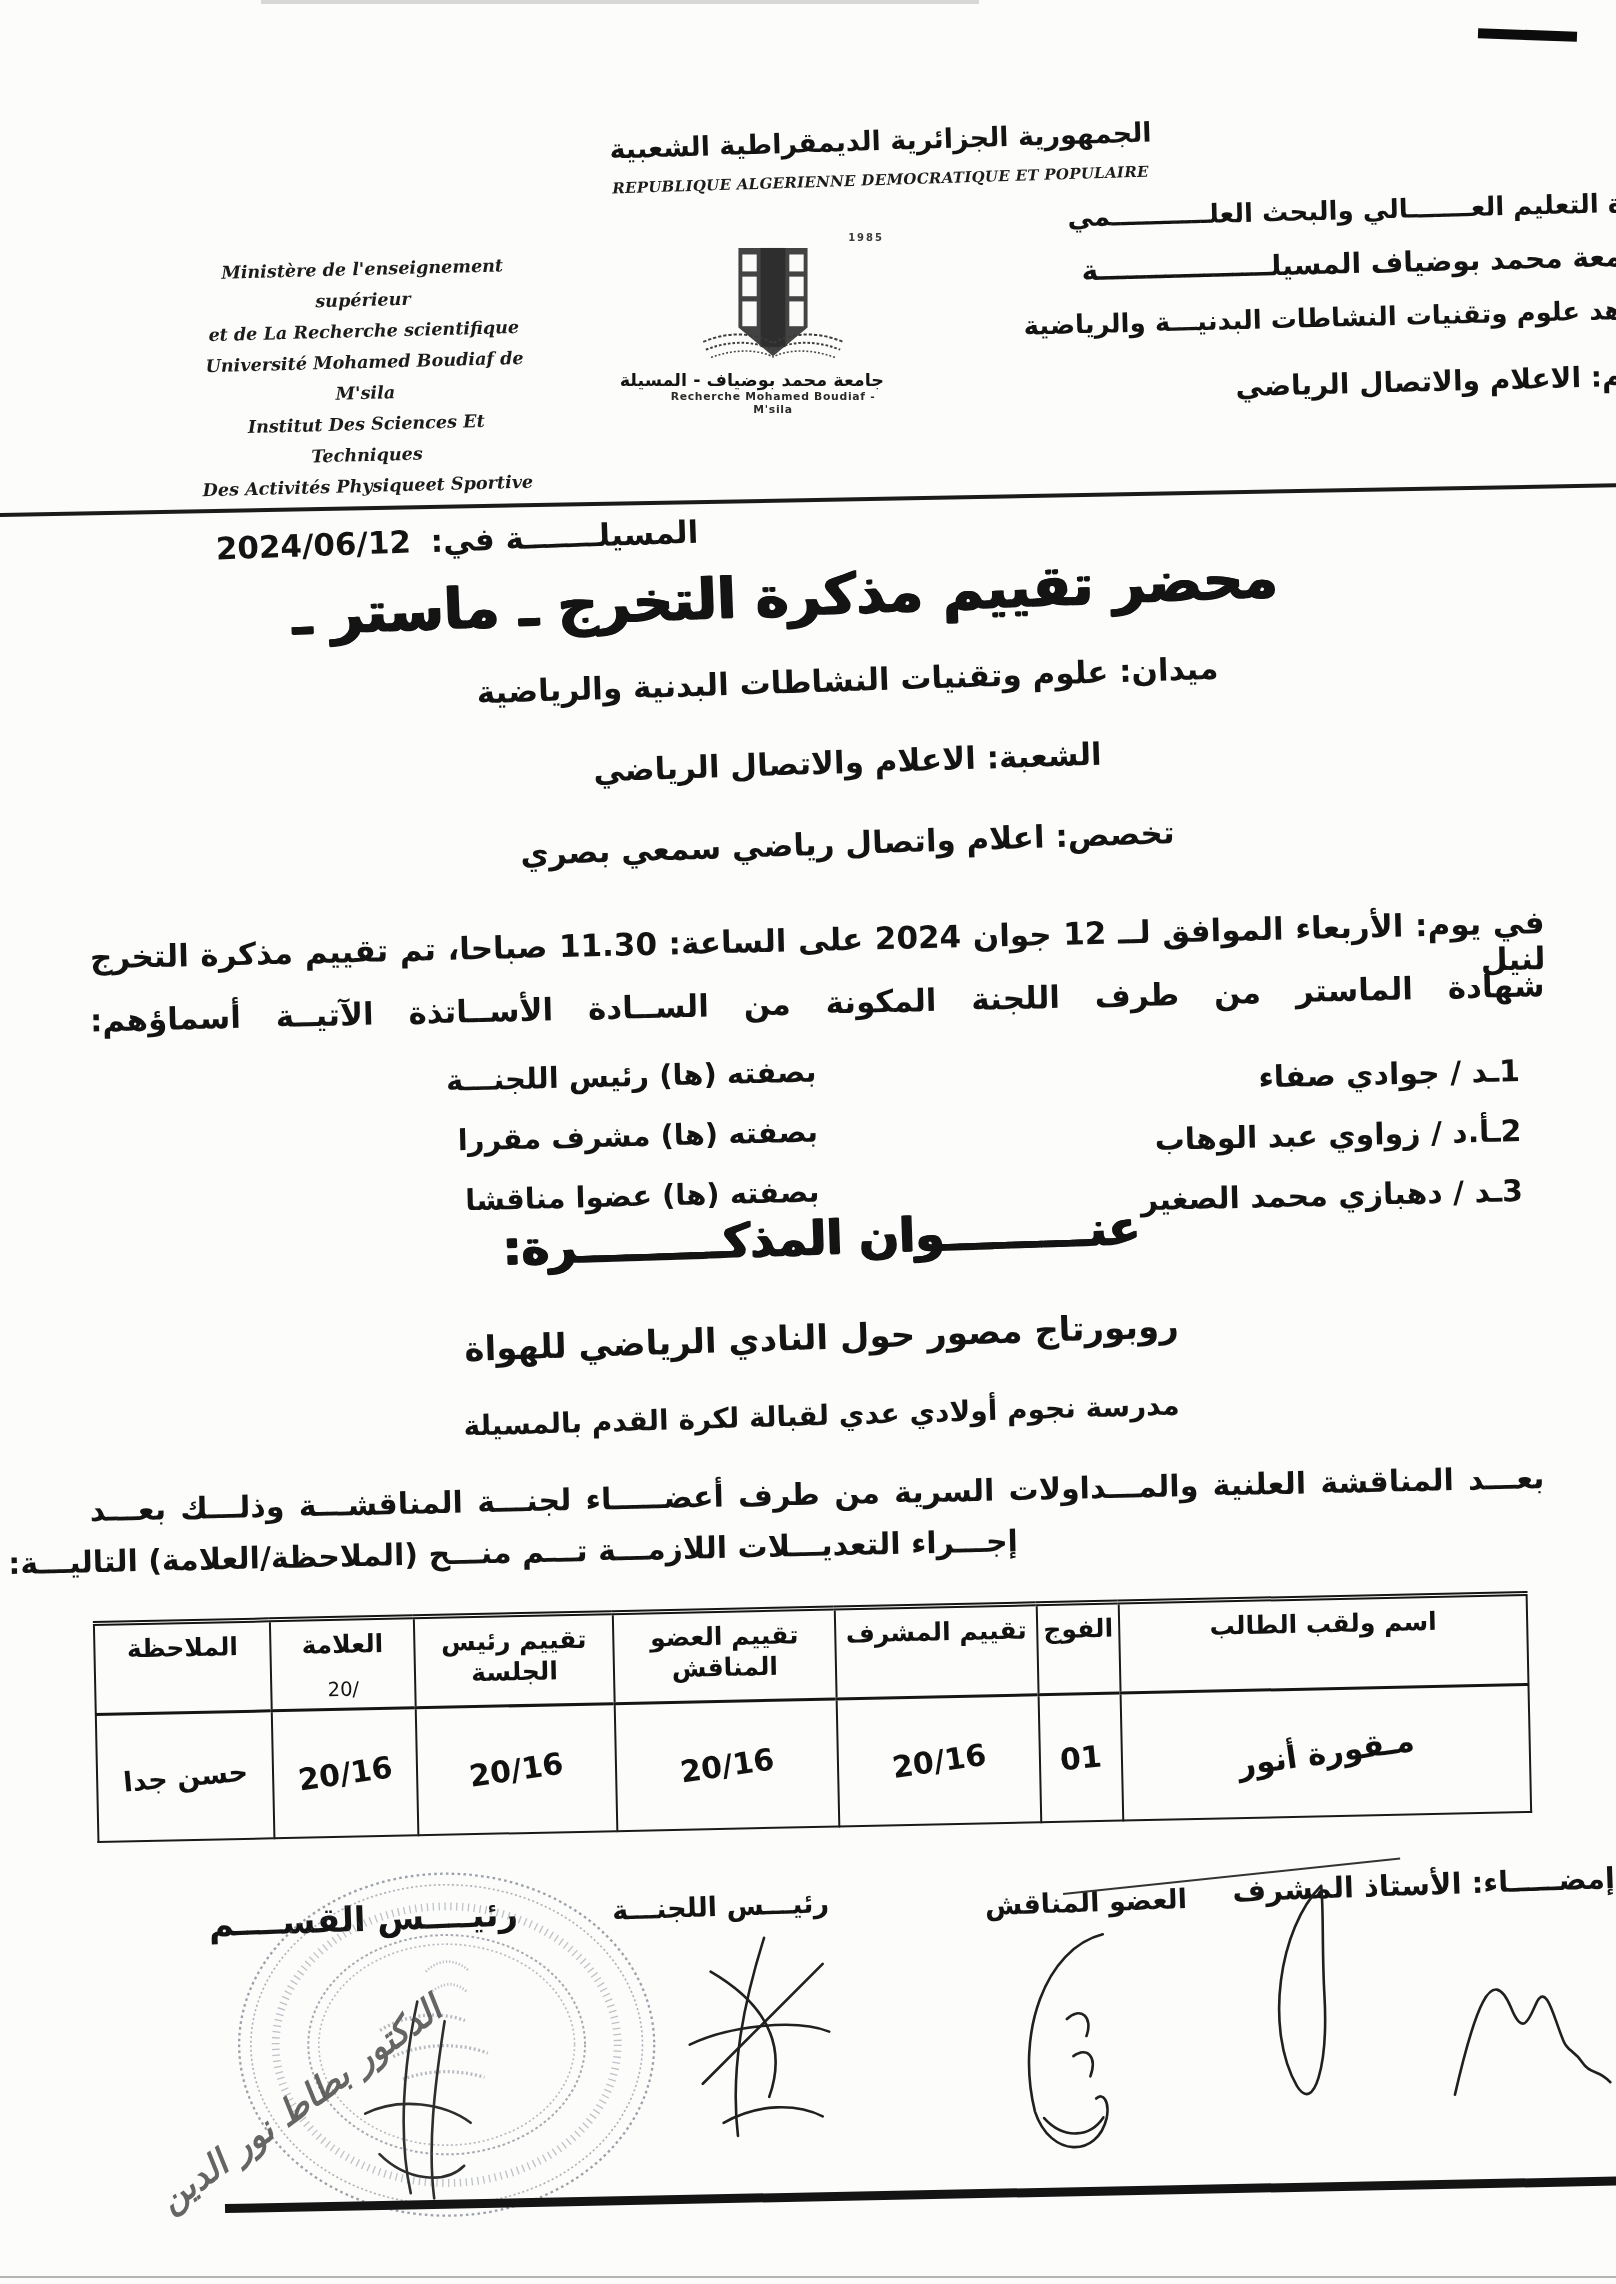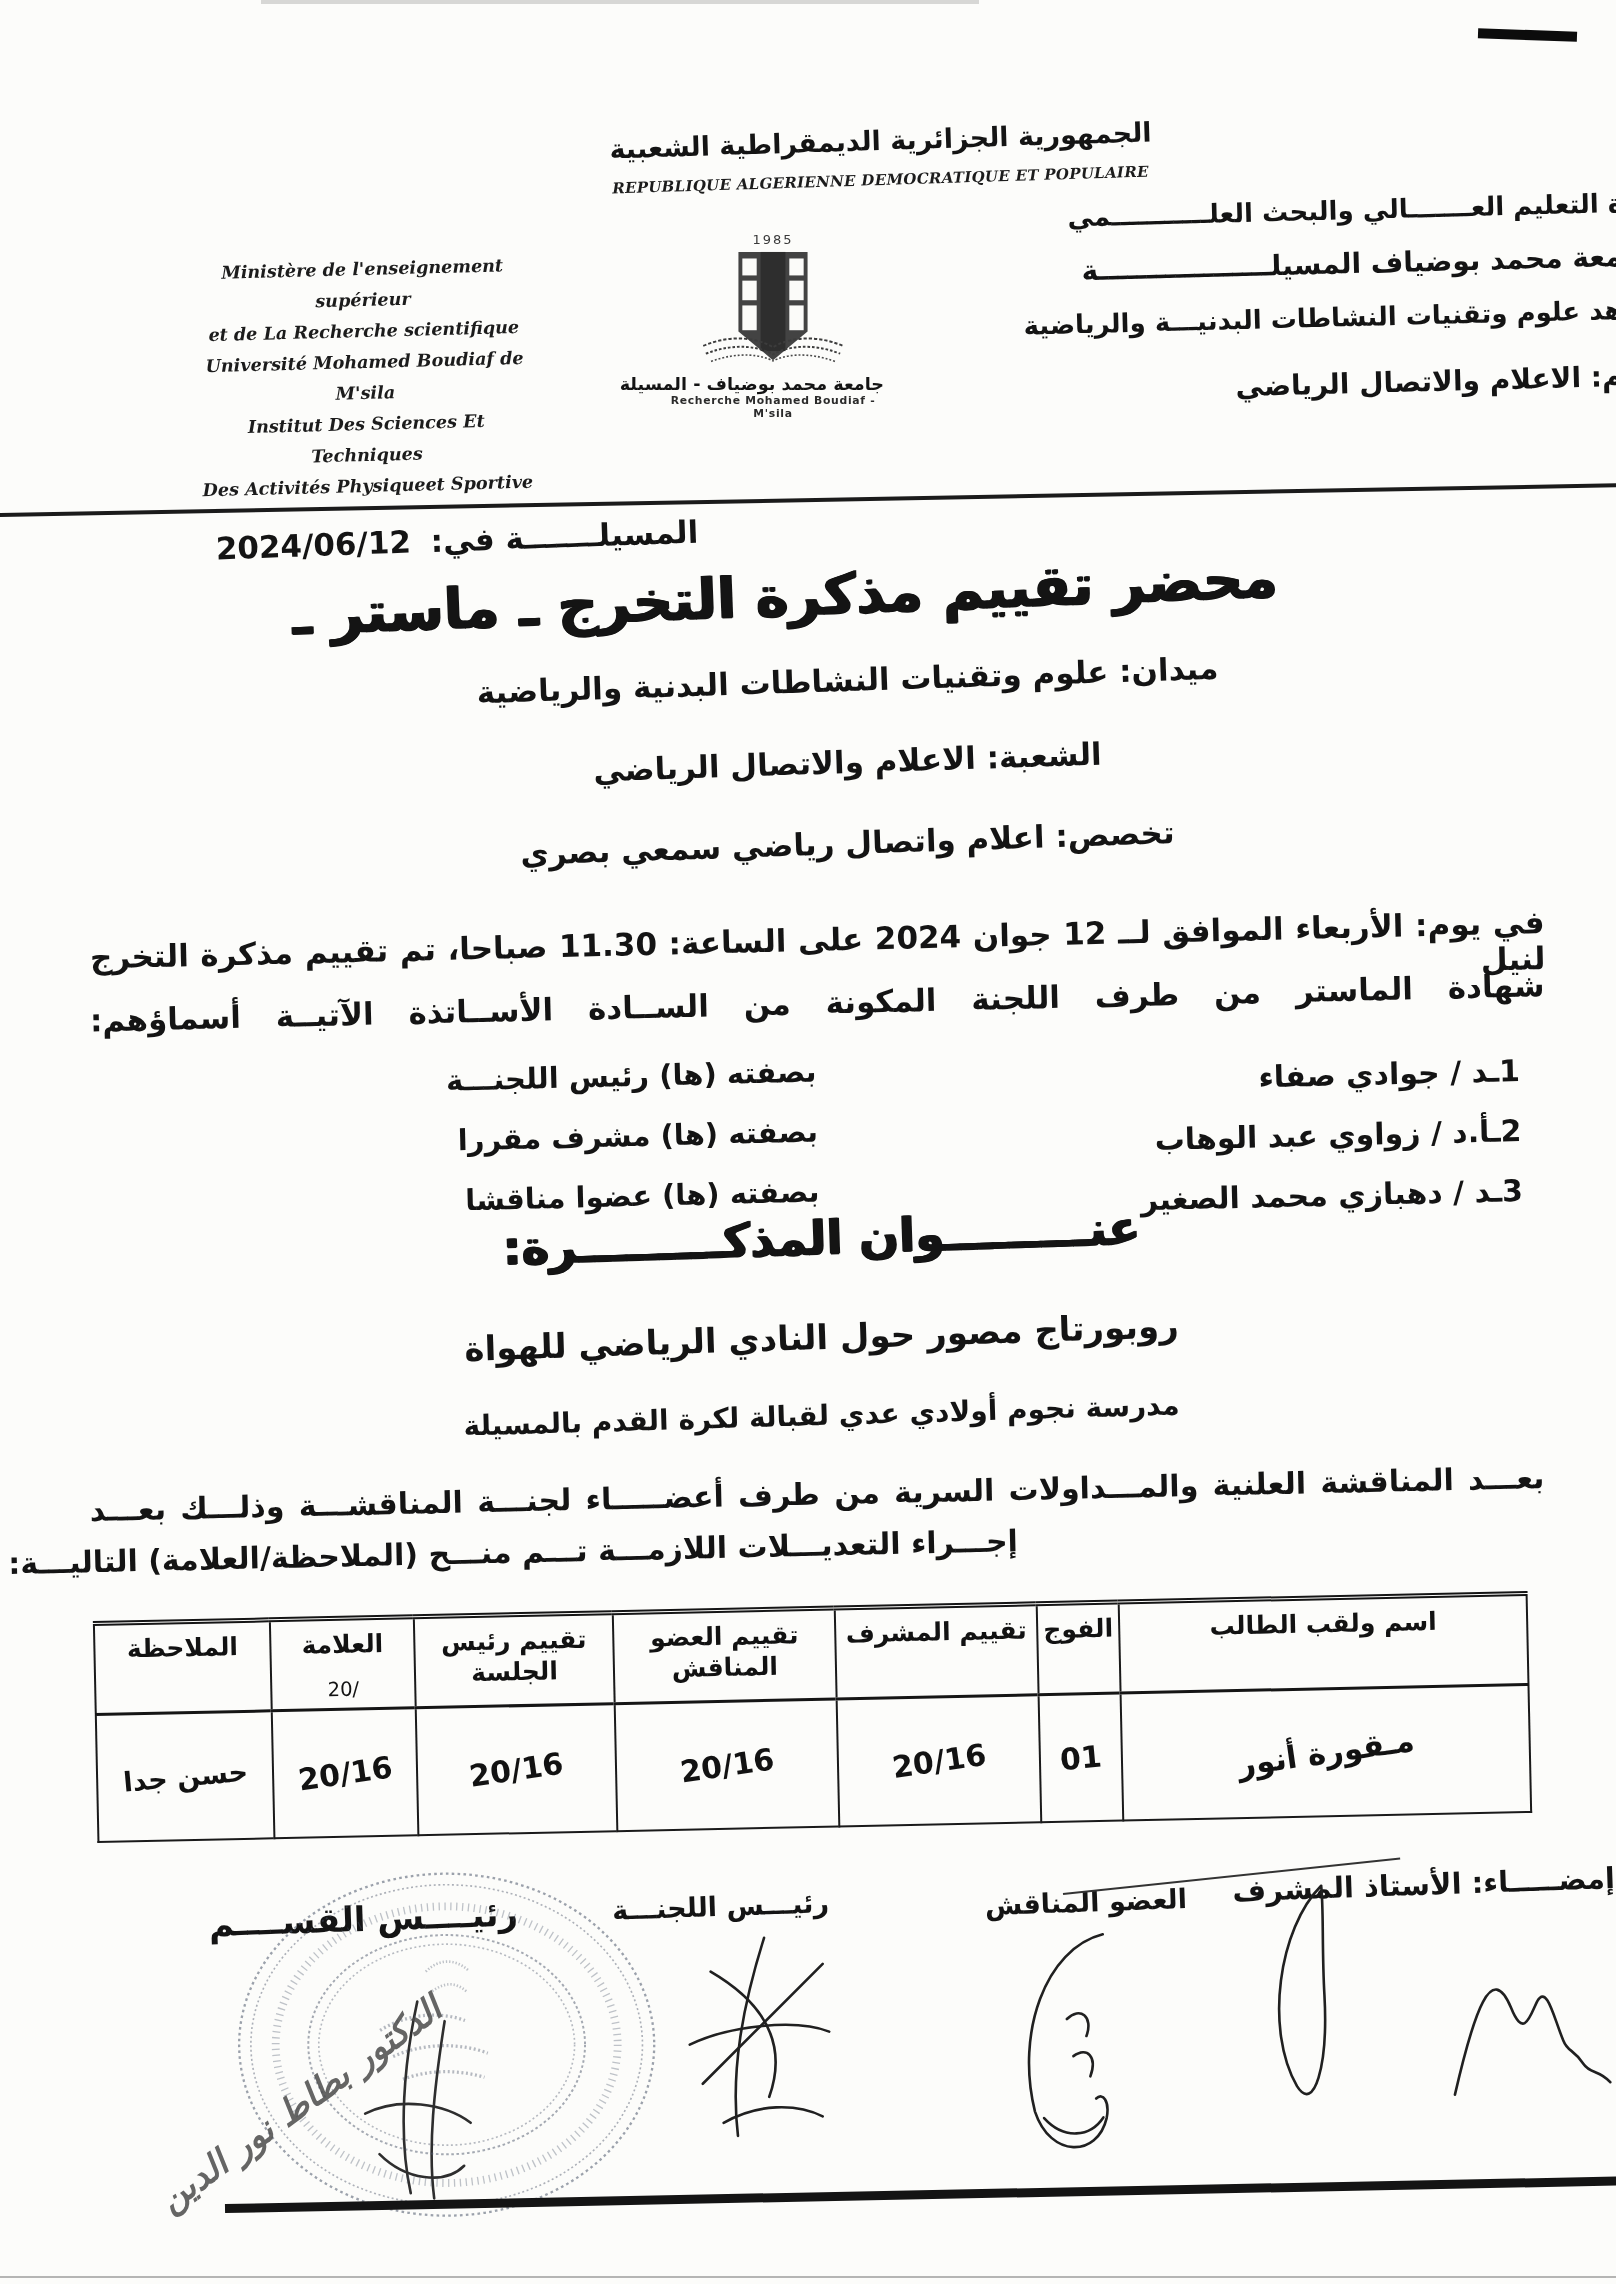--- a/index.html
+++ b/index.html
@@ -49,21 +49,21 @@
 
   <div class="abs center" style="left:189px;top:253px;width:352px;font-size:17.6px;line-height:31px;transform:rotate(-1.5deg);">
     <div class="fr">Ministère de  l'enseignement supérieur</div>
     <div class="fr">et de La  Recherche scientifique</div>
     <div class="fr">Université Mohamed Boudiaf de M'sila</div>
     <div class="fr">Institut Des Sciences Et Techniques</div>
     <div class="fr">Des Activités Physiqueet Sportive</div>
   </div>
 
   <div class="abs center" style="left:662px;top:232px;width:222px;">
-    <div style="font-size:13px;letter-spacing:2px;color:#3a3a3a;font-weight:normal;">1985</div>
+    <div style="font-size:10px;letter-spacing:2px;color:#3a3a3a;font-weight:bold;text-align:right;">1985</div>
     <svg width="150" height="124" viewBox="0 0 230 190" style="display:block;margin:1.3px auto 0;">
       <path d="M62,6 H168 V128 L115,172 L62,128 Z" fill="#434343"></path>
       <rect x="96" y="6" width="38" height="152" fill="#2e2e2e"></rect>
       <rect x="68" y="16" width="22" height="26" fill="#fbfbf9"></rect>
       <rect x="68" y="50" width="22" height="30" fill="#fbfbf9"></rect>
       <rect x="68" y="88" width="22" height="38" fill="#fbfbf9"></rect>
       <rect x="140" y="16" width="22" height="26" fill="#fbfbf9"></rect>
       <rect x="140" y="50" width="22" height="30" fill="#fbfbf9"></rect>
       <rect x="140" y="88" width="22" height="38" fill="#fbfbf9"></rect>
       <path d="M8,150 C55,130 95,140 115,152 C135,140 175,130 222,150" fill="none" stroke="#3c3c3c" stroke-width="3" stroke-dasharray="5 3"></path>

